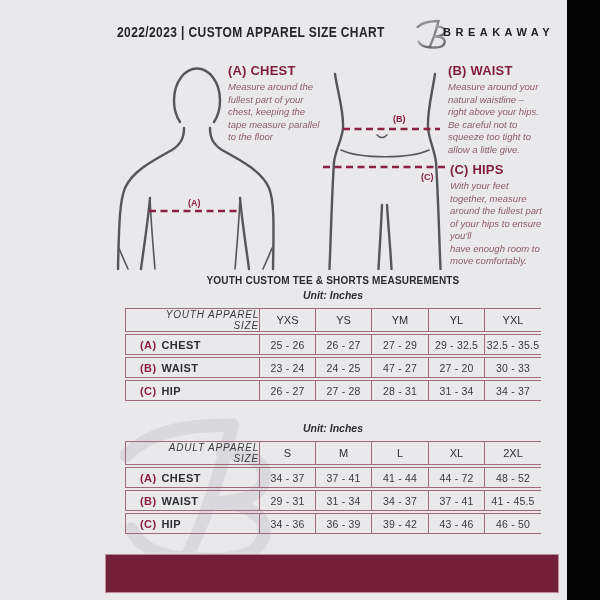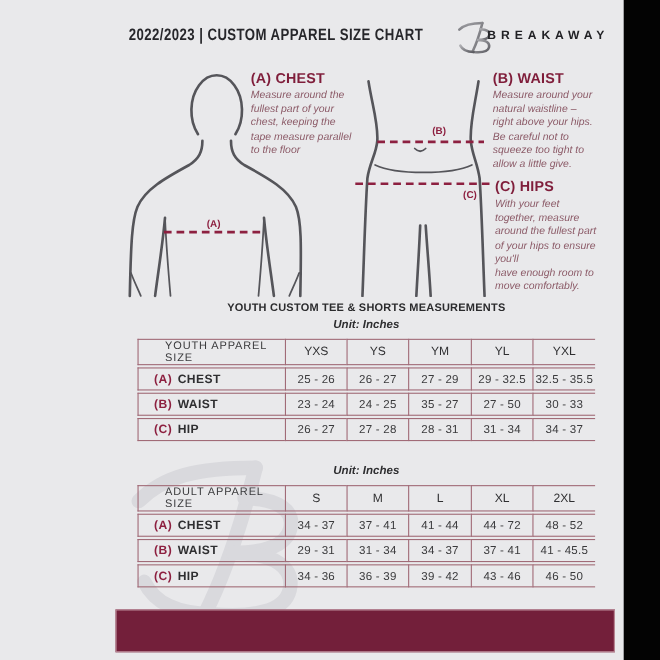--- a/index.html
+++ b/index.html
@@ -37,21 +37,21 @@
                color:#2b2b2d; letter-spacing:.2px; }
   .tbl-unit  { left:93px; width:416px; text-align:center; font-size:10.5px; font-style:italic;
                color:#2e2e30; font-weight:bold; }
   .y-title { top:275px; } .y-unit { top:289px; }
   .a-title { top:408px; } .a-unit { top:422px; }
   .size-table { border-collapse:separate; border-spacing:0 2px; table-layout:fixed; width:416px; }
   .y-table { left:93px; top:306px; } .a-table { left:93px; top:439px; }
   .size-table td, .size-table th { border-top:1px solid #a16b77; border-bottom:1px solid #a16b77;
       border-left:1px solid #a16b77; height:21px; padding:0; vertical-align:middle; background:transparent; }
   .size-table .hcell { font-size:10px; font-weight:normal; color:#3a3a3c; letter-spacing:.8px;
-      text-align:left; padding-left:24px; }
+      text-align:right; padding-left:24px;font-style:italic; }
   .size-table .scell { font-size:11px; font-weight:normal; color:#2f2f31; text-align:center; }
   .size-table .lcell { font-size:11px; color:#2f2f31; text-align:left; padding-left:14px; font-weight:bold; letter-spacing:.4px; }
   .size-table .lcell .key { color:#8d2040; font-weight:bold; margin-right:5px; }
   .size-table .vcell { font-size:10.5px; color:#3a3a3c; text-align:center; letter-spacing:.2px; }
 
   .watermark { left:80px; top:410px; opacity:1; z-index:0; }
   .layer1 { z-index:1; }
   .bottom-bar { left:73px; top:554px; width:454px; height:39px; background:#731f3a;
                 border:1px solid #bd8d9a; z-index:2; }
 </style>
@@ -162,22 +162,22 @@
       <td class="vcell">25 - 26</td>
       <td class="vcell">26 - 27</td>
       <td class="vcell">27 - 29</td>
       <td class="vcell">29 - 32.5</td>
       <td class="vcell">32.5 - 35.5</td>
     </tr>
     <tr>
       <td class="lcell"><span class="key">(B)</span><span>WAIST</span></td>
       <td class="vcell">23 - 24</td>
       <td class="vcell">24 - 25</td>
-      <td class="vcell">35 - 27</td>
-      <td class="vcell">27 - 50</td>
+      <td class="vcell">47 - 27</td>
+      <td class="vcell">27 - 20</td>
       <td class="vcell">30 - 33</td>
     </tr>
     <tr>
       <td class="lcell"><span class="key">(C)</span><span>HIP</span></td>
       <td class="vcell">26 - 27</td>
       <td class="vcell">27 - 28</td>
       <td class="vcell">28 - 31</td>
       <td class="vcell">31 - 34</td>
       <td class="vcell">34 - 37</td>
     </tr>

